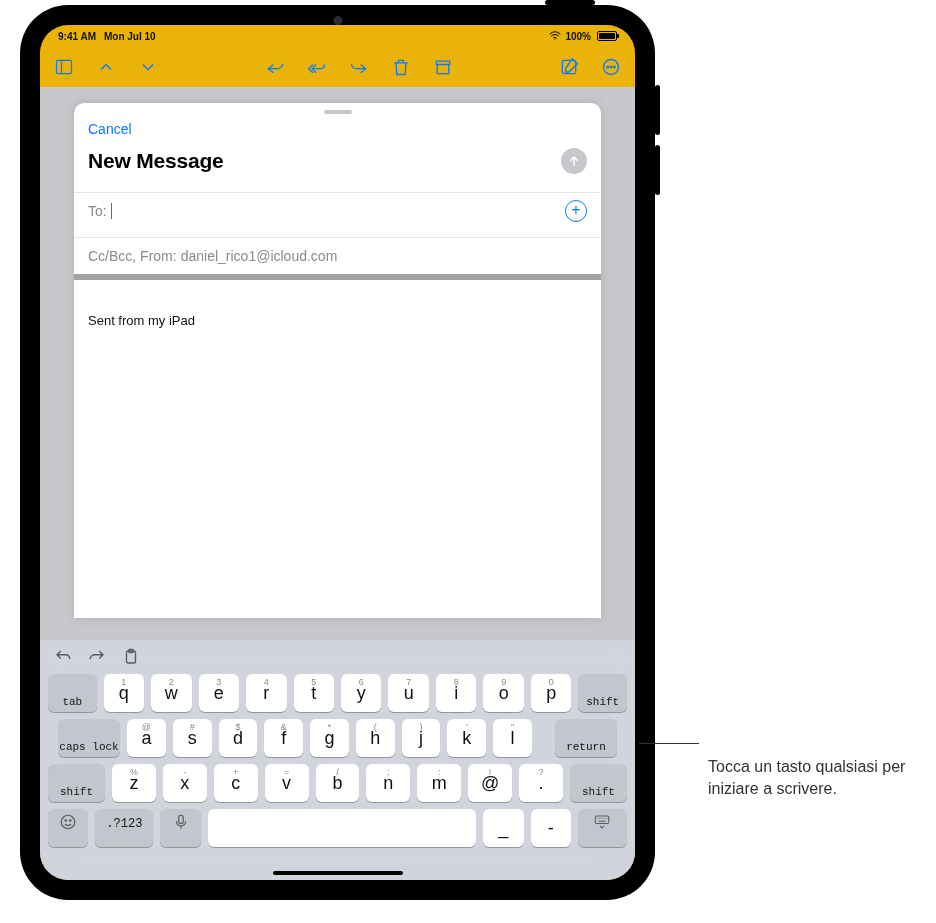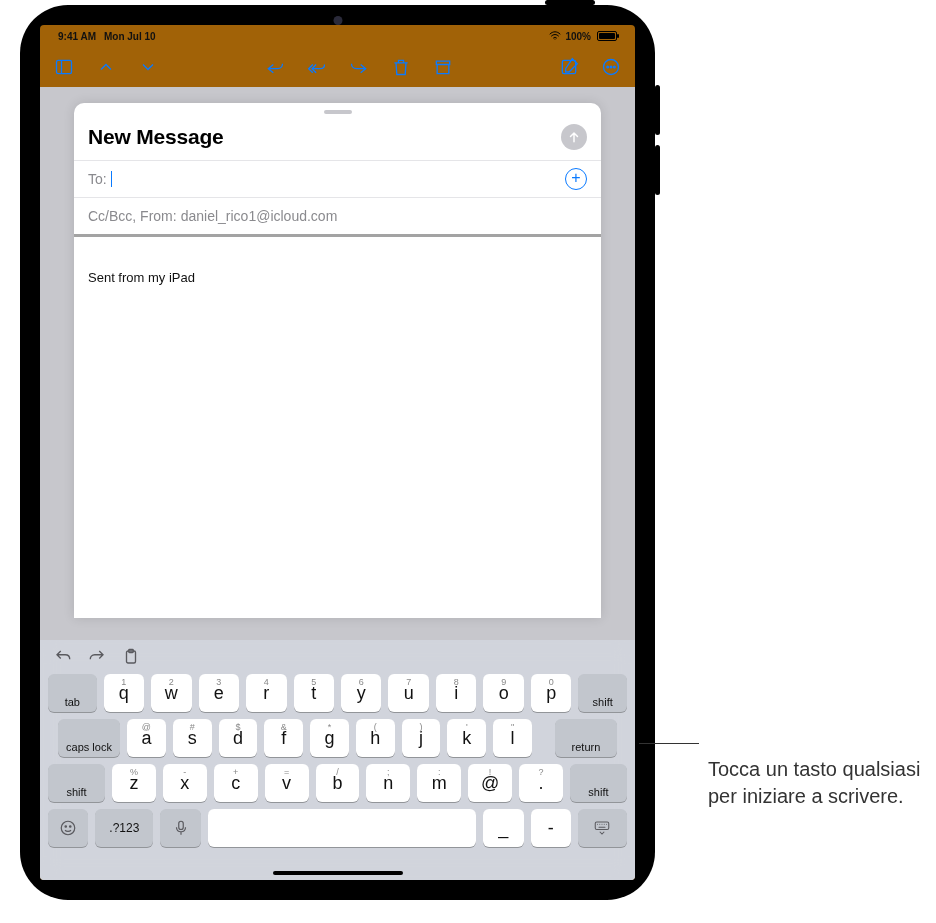--- a/index.html
+++ b/index.html
@@ -32,22 +32,22 @@
   .power { top: -5px; right: 60px; height: 5px; width: 50px; }
   .camera-dot {
     position: absolute;
     top: 11px; left: 50%; transform: translateX(-50%);
     width: 9px; height: 9px; border-radius: 50%;
     background: #2a2a3a;
   }
   .screen {
     width: 100%;
     height: 100%;
-    background: #a16207;
-    border-radius: 4px;
+    background: #eab308;
+    border-radius: 28px;
     overflow: hidden;
     position: relative;
   }
   
   .status-bar {
     height: 22px;
     display: flex;
     align-items: center;
     padding: 0 18px;
     font-size: 10px;
@@ -105,35 +105,36 @@
   .send-btn svg { width:14px; height:14px; fill:#fff; }
   .field {
     border-top:1px solid #e5e5e8;
     padding:10px 14px;
     font-size:14px;
     color:#8a8a8e;
     display:flex;
     align-items:center;
     gap:4px;
     position:relative;
+    margin-top:8px;
   }
   .field-label { color:#8a8a8e; }
   .field .cursor {
     width:1.5px; height:16px; background:#0a7aff;
   }
   .add-contact {
     position:absolute; right:14px; top:50%; transform:translateY(-50%);
     width:22px; height:22px; border-radius:50%; border:1.5px solid #0a7aff;
     color:#0a7aff; display:flex; align-items:center; justify-content:center;
     font-size:16px; line-height:1;
   }
   .add-contact::before { content:"+"; font-weight:300; position:relative; top:-1px;}
   .body-area {
     flex:1;
-    border-top:3px solid #a3a3a3;
+    border-top:6px solid #a3a3a3;
     padding: 18px 14px;
     font-size:13px;
     color:#111;
   }
   
   .keyboard {
     position:absolute;
     left:0; right:0; bottom:0;
     height:240px;
     background: rgba(210,213,220,0.97);
@@ -157,22 +158,23 @@
     justify-content:center;
     font-size:18px;
     color:#111;
   }
   .key.mod {
     background:#c2c6cd;
     font-size:11px;
     justify-content:center;
     align-items:flex-end;
     padding-bottom:4px;
-  }
-  .key.mod.center-text { align-items:center; padding-bottom:0; font-size:12px;}
+    font-family:Liberation Mono, monospace;
+  }
+  .key.mod.center-text { padding-bottom:16px; font-size:12px;}
   .key .hint {
     position:absolute; top:3px; font-size:9px; color:#888;
   }
   .kb-row.r2 { padding: 0 10px; }
   .kb-row.r3 { }
   .kb-row.r4 .space { flex:6; }
   .key.icon-only svg { width:18px; height:18px; }
   .home-indicator {
     position:absolute; bottom:5px; left:50%; transform:translateX(-50%);
     width:130px; height:4px; background:#000; border-radius:3px;
@@ -183,21 +185,21 @@
     top: 743px;
     left: 639px;
     width: 60px;
     height: 1px;
     background:#333;
   }
   .callout-text {
     position:absolute;
     left: 708px;
     top: 756px;
-    font-size:20px;
+    font-size:16px;
     color:#333;
     line-height:1.35;
     max-width: 220px;
   }
 </style>
 </head>
 <body>
 
 <div class="ipad-frame">
   <div class="side-button vol-up"></div>
@@ -269,20 +271,23 @@
             <circle cx="12" cy="12" r="1" fill="#0a7aff"></circle>
             <circle cx="16" cy="12" r="1" fill="#0a7aff"></circle>
           </svg>
       </div>
     </div>
 
     <div class="dim-bg"></div>
 
     <div class="compose-sheet">
       <div class="grabber"></div>
+      <div class="sheet-header">
+        <span class="cancel">Cancel</span>
+      </div>
       <div class="title-row">
         <h1>New Message</h1>
         <div class="send-btn">
           <svg viewBox="0 0 24 24">
               <path d="M12 20 V5 M6 11 L12 5 L18 11" stroke="#fff" stroke-width="2.5" fill="none" stroke-linecap="round" stroke-linejoin="round"></path>
             </svg>
         </div>
       </div>
       <div class="field">
         <span class="field-label">To:</span>

